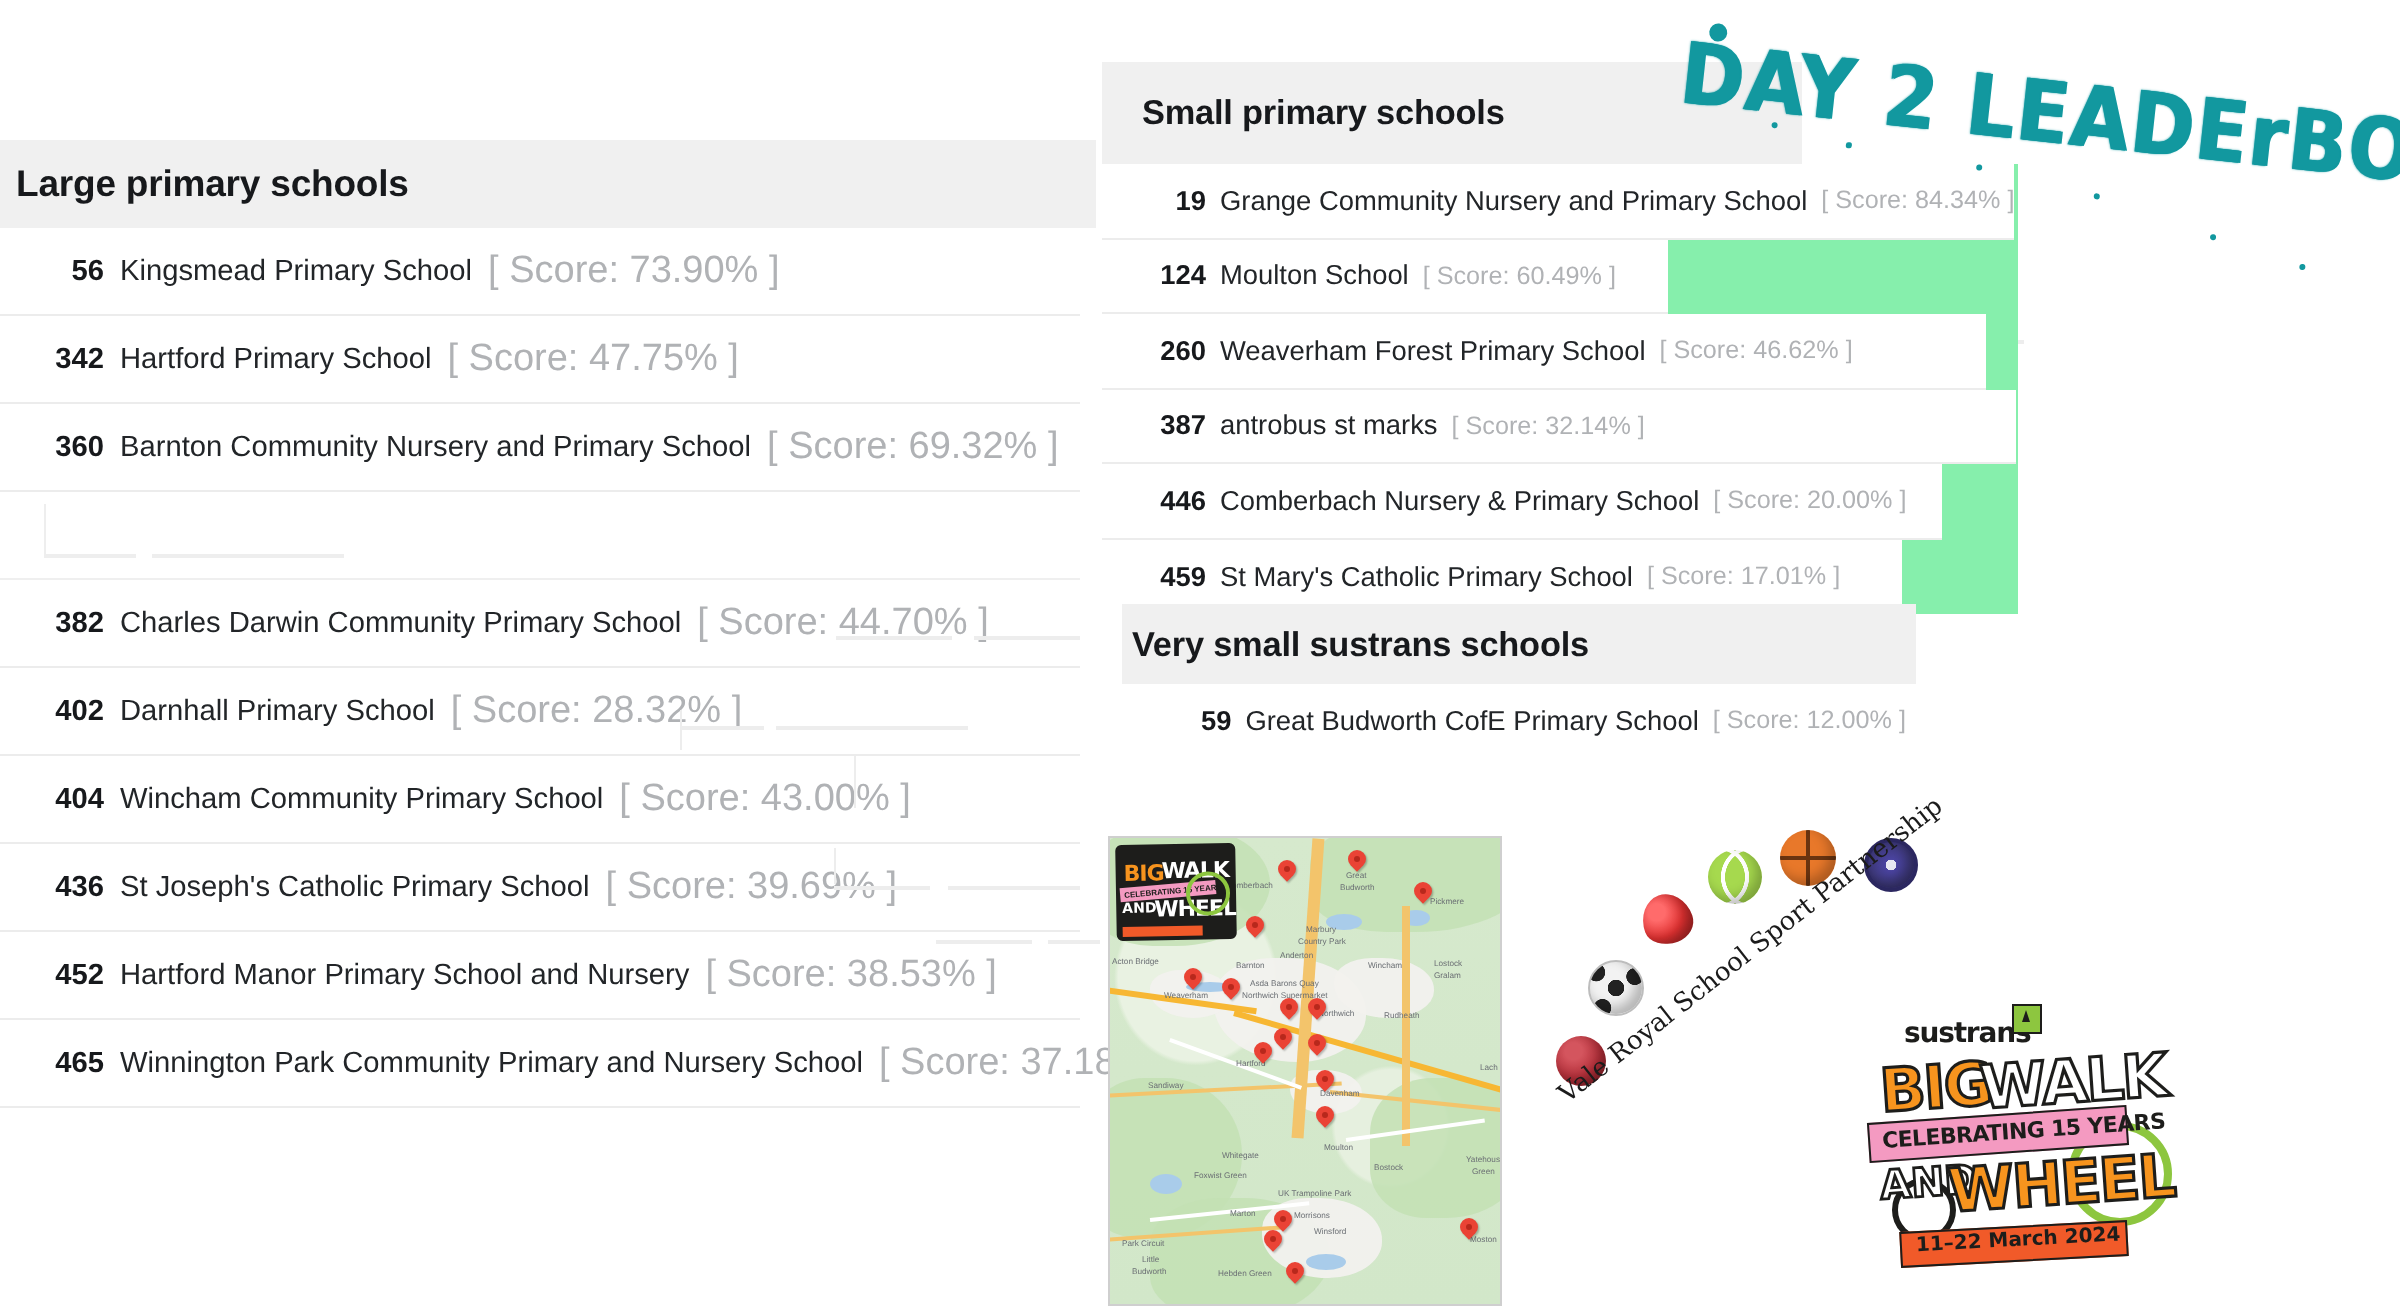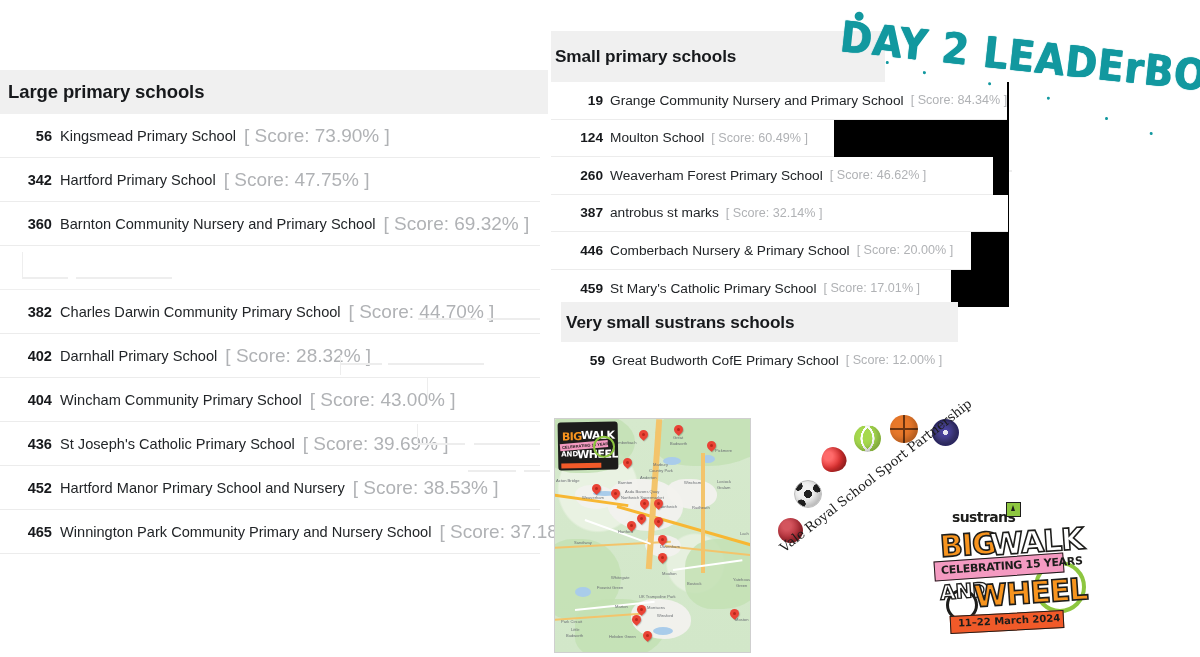--- a/index.html
+++ b/index.html
@@ -16,21 +16,21 @@
 
   
   .panel{position:absolute;background:#ffffff;}
   .panel-head{
     background:#f0f0f0;
     color:#17191c;
     font-weight:bold;
     letter-spacing:-0.1px;
     display:flex;align-items:center;
   }
-  .rows{background:#000000;}
+  .rows{background:#86efac;}
   .row{
     display:flex;align-items:center;
     border-bottom:1px solid #ececec;
     background:#ffffff;
     box-sizing:border-box;
     white-space:nowrap;
   }
   .row:last-child{border-bottom:1px solid #ececec;}
   .rank{
     font-weight:bold;
@@ -67,21 +67,21 @@
   }
   #panel-large .ghost-row .g3{
     position:absolute;left:76px;top:31px;width:96px;height:2px;background:#eeeeee;
   }
   
   .frag{position:absolute;background:#ededed;height:2px;}
 
   
   #panel-small{left:551px;top:31px;width:330px;}
   #panel-small .panel-head{
-    height:51px;width:330px;padding-left:4px;font-size:17.2px;
+    height:51px;width:330px;padding-left:20px;font-size:17.2px;
   }
   #panel-small .rows{width:458px;}
   #panel-small .row{height:37.5px;padding-left:24px;font-size:13.7px;}
   #panel-small .rank{width:28px;margin-right:7px;font-size:13.7px;}
   #panel-small .score{margin-left:7px;font-size:12.6px;}
 
   
   #panel-vsmall{left:561px;top:302px;width:392px;}
   #panel-vsmall .panel-head{
     height:40px;width:392px;padding-left:5px;font-size:17.2px;
@@ -360,21 +360,21 @@
         <span class="sname">St Mary's Catholic Primary School</span>
         <span class="score">[ Score: 17.01% ]</span>
       </div>
 
     </div>
   </section>
 
   <section class="panel" id="panel-vsmall">
     <div class="panel-head">Very small sustrans schools</div>
     <div class="rows">
-      <div class="row" style="width:392px;border-bottom:none;">
+      <div class="row" style="width:392px;border-bottom:none;justify-content:flex-end;">
         <span class="rank">59</span>
         <span class="sname">Great Budworth CofE Primary School</span>
         <span class="score">[ Score: 12.00% ]</span>
       </div>
     </div>
   </section>
 
   <div id="title-graphic">
     <div class="ttxt">DAY 2 LEADErBOArDS</div>
     <span class="spark" style="left:12px;top:-2px;width:9px;height:9px;"></span>

